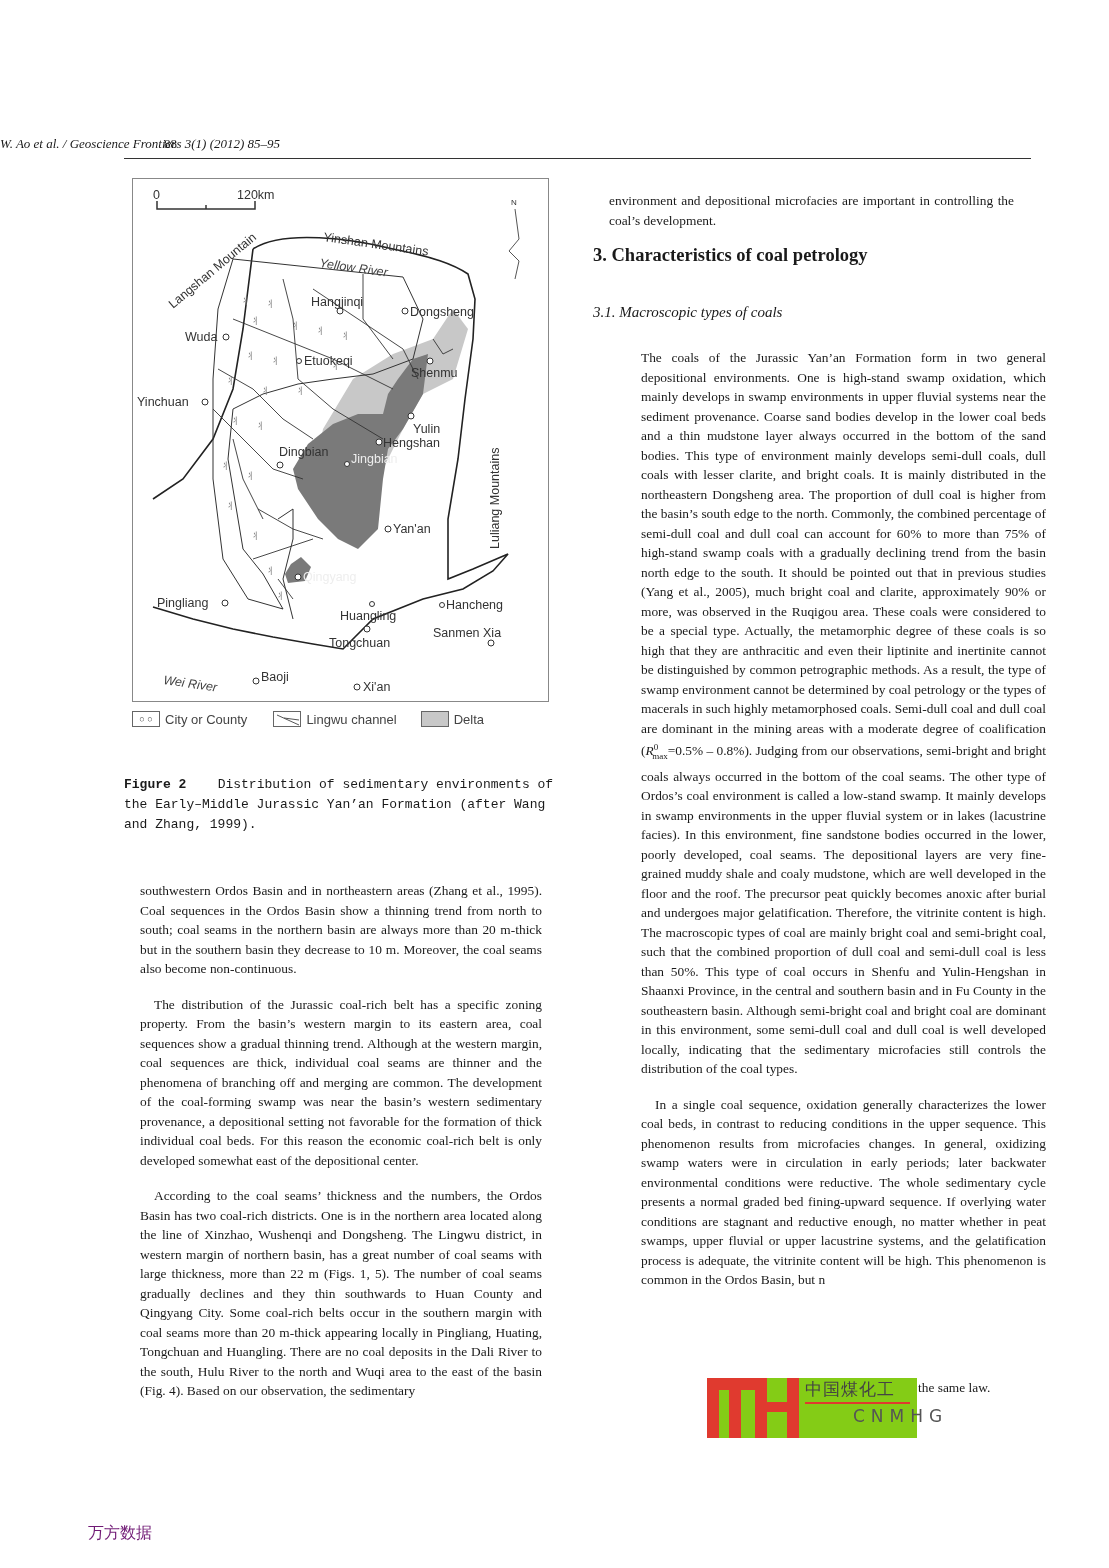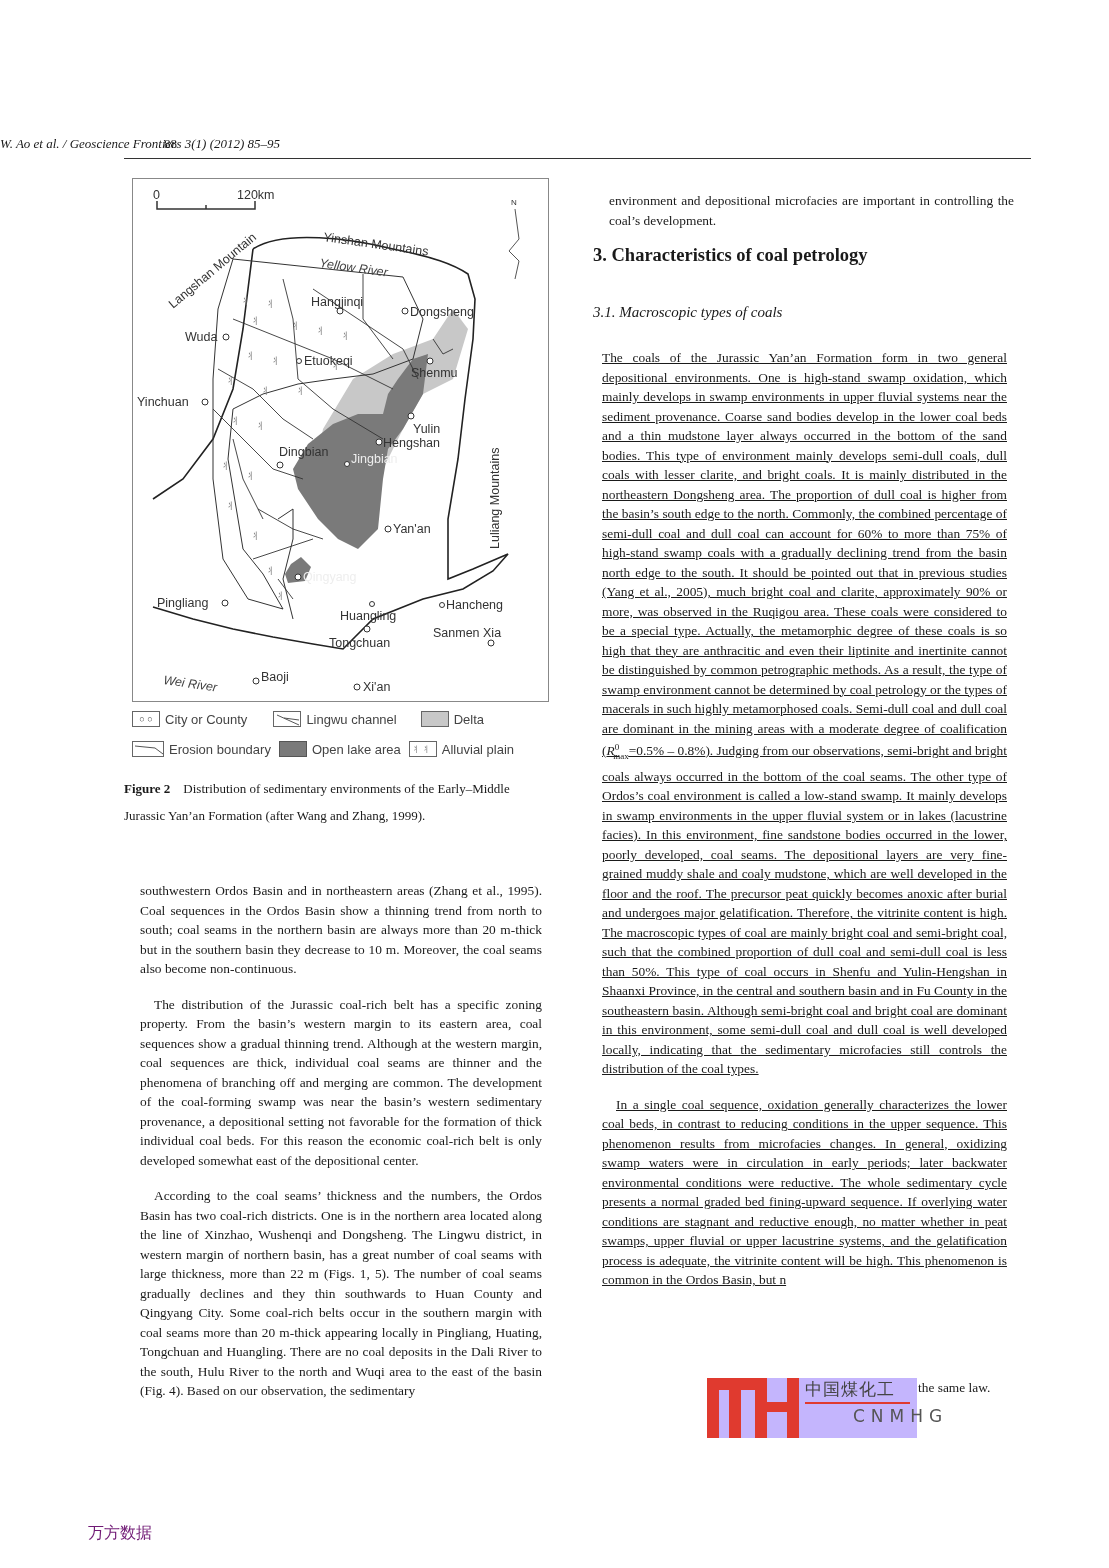--- a/index.html
+++ b/index.html
@@ -13,34 +13,34 @@
   .map-label { font-family: "Liberation Sans", sans-serif; font-size: 12.5px; fill: #333; }
   .map-label-it { font-family: "Liberation Sans", sans-serif; font-size: 12.5px; fill: #444; font-style: italic; }
 
   .legend { position: absolute; left: 132px; top: 708px; width: 420px; font-family: "Liberation Sans", sans-serif; font-size: 13px; color: #444; }
   .legend-row { display: flex; align-items: center; height: 22px; margin-bottom: 8px; }
   .legend-item { display: flex; align-items: center; margin-right: 8px; }
   .swatch { width: 28px; height: 16px; border: 1px solid #666; margin-right: 5px; box-sizing: border-box; position: relative; }
   .swatch.delta { background: #c8c8c8; }
   .swatch.lake { background: #7a7a7a; border-color: #555; }
 
-  .caption { position: absolute; left: 124px; top: 775px; width: 430px; font-size: 13px; line-height: 27px; }
+  .caption { position: absolute; left: 124px; top: 775px; width: 430px; font-size: 13px; line-height: 20px; font-family: Liberation Mono, monospace; }
   .caption b { font-weight: bold; }
 
   .col { position: absolute; font-size: 13.4px; line-height: 19.5px; text-align: justify; }
   .col p { margin: 16px; }
   .col p.indent { text-indent: 14px; }
   .col-left { left: 124px; top: 865px; width: 434px; }
   .col-right-top { left: 593px; top: 175px; width: 437px; }
-  .col-right { left: 586px; top: 332px; width: 437px; text-decoration: underline; }
+  .col-right { left: 625px; top: 332px; width: 437px; }
 
   .section-title { position: absolute; left: 593px; top: 245px; font-size: 18.5px; font-weight: bold; }
   .subsection-title { position: absolute; left: 593px; top: 291px; font-size: 15px; font-style: italic; margin-top: 13px; }
 
-  .watermark { position: absolute; left: 707px; top: 1378px; width: 210px; height: 60px; background: #c4b5fd; }
+  .watermark { position: absolute; left: 707px; top: 1378px; width: 210px; height: 60px; background: #84cc16; }
   .wm-logo { position: absolute; left: 0; top: 0; }
   .wm-cn { position: absolute; left: 98px; top: 0; font-family: "DejaVu Sans", sans-serif; font-size: 17px; color: #444; letter-spacing: 1px; }
   .wm-line { position: absolute; left: 98px; top: 24px; width: 105px; height: 2px; background: #e03a2f; }
   .wm-en { position: absolute; left: 98px; top: 28px; font-family: "DejaVu Sans", sans-serif; font-size: 17px; color: #555; letter-spacing: 6px; margin-left: 48px; }
   .footer-source { position: absolute; left: 88px; top: 1523px; font-family: Liberation Mono, monospace; font-size: 16px; color: #701a75; }
   .right-last-tail { position: absolute; left: 918px; top: 1380px; font-size: 13.4px; }
 </style>
 </head>
 <body>
 
@@ -174,38 +174,20 @@
             <path d="M3,3 L25,13 M10,6 L25,8" stroke="#555" fill="none"></path>
           </svg>
       </span>
       <span>Lingwu channel</span>
     </div>
     <div class="legend-item" style="margin-left:16px">
       <span class="swatch delta"></span>
       <span>Delta</span>
     </div>
   </div>
-  <div class="legend-row">
-    <div class="legend-item">
-      <span class="swatch" style="width:32px">
-        <svg width="32" height="16" style="position:absolute;left:0;top:0">
-            <path d="M2,4 L22,6 L30,12" stroke="#555" fill="none"></path>
-          </svg>
-      </span>
-      <span>Erosion boundary</span>
-    </div>
-    <div class="legend-item">
-      <span class="swatch lake"></span>
-      <span>Open lake area</span>
-    </div>
-    <div class="legend-item">
-      <span class="swatch" style="font-size:8px;color:#777;display:flex;align-items:center;justify-content:space-evenly;">⺦ ⺦</span>
-      <span>Alluvial plain</span>
-    </div>
-  </div>
 </div>
 
 <div class="caption">
   <b>Figure 2</b>&nbsp;&nbsp;&nbsp;
   <span>Distribution of sedimentary environments of the Early–Middle Jurassic Yan’an Formation (after Wang and Zhang, 1999).</span>
 </div>
 
 <div class="col col-left">
   <p>southwestern Ordos Basin and in northeastern areas (Zhang et al., 1995). Coal sequences in the Ordos Basin show a thinning trend from north to south; coal seams in the northern basin are always more than 20 m-thick but in the southern basin they decrease to 10 m. Moreover, the coal seams also become non-continuous.</p>
   <p class="indent">The distribution of the Jurassic coal-rich belt has a specific zoning property. From the basin’s western margin to its eastern area, coal sequences show a gradual thinning trend. Although at the western margin, coal sequences are thick, individual coal seams are thinner and the phenomena of branching off and merging are common. The development of the coal-forming swamp was near the basin’s western sedimentary provenance, a depositional setting not favorable for the formation of thick individual coal beds. For this reason the economic coal-rich belt is only developed somewhat east of the depositional center.</p>

